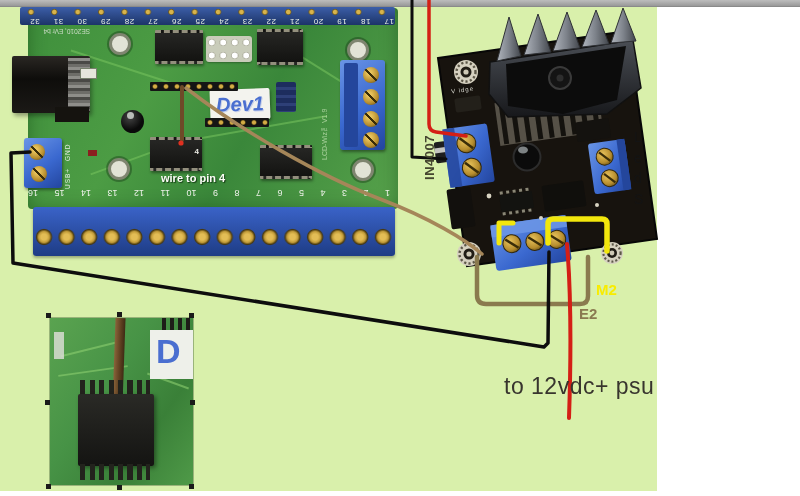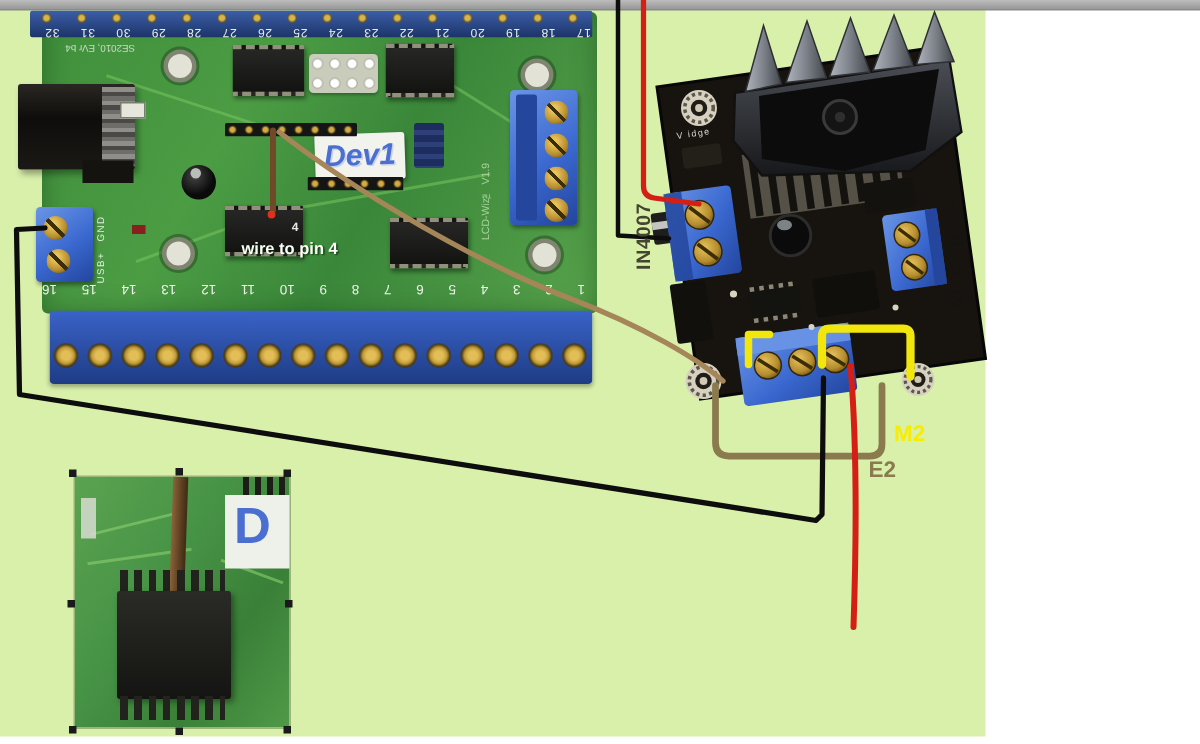--- a/index.html
+++ b/index.html
@@ -137,21 +137,21 @@
       <div class="abs" style="left:4px;top:3px;width:14px;height:84px;background:#24469c;border-radius:2px;"></div>
       <div class="abs screw" style="left:23px;top:7px;width:16px;height:16px;"></div>
       <div class="abs screw" style="left:23px;top:29px;width:16px;height:16px;"></div>
       <div class="abs screw" style="left:23px;top:51px;width:16px;height:16px;"></div>
       <div class="abs screw" style="left:23px;top:72px;width:16px;height:16px;"></div>
     </div>
 
     <div class="abs" id="bottom-strip"></div>
     <div class="abs" id="bottom-pin-numbers">1 2 3 4 5 6 7 8 9 10 11 12 13 14 15 16</div>
 
-    <div class="abs" id="note-line1" style="left:105px;top:152px;padding-left:28px;">wire to pin 4</div>
+    <div class="abs" id="note-line1" style="left:105px;top:164px;padding-left:28px;">wire to pin 4</div>
   </div>
 
   <svg width="800" height="496" viewBox="0 0 800 496">
     <defs>
       <linearGradient id="hsBody" x1="0" y1="0" x2="0" y2="1">
         <stop offset="0" stop-color="#4a4e55"></stop>
           <stop offset="1" stop-color="#17181b"></stop>
       </linearGradient>
       <linearGradient id="fin" x1="0" y1="0" x2="1" y2="0">
         <stop offset="0" stop-color="#b0b5bd"></stop>
@@ -284,20 +284,21 @@
 
   <div class="abs note" id="label-in4007">IN4007</div>
   <div class="abs note" id="label-leds">
     <div>L</div>
     <div>e</div>
     <div>d</div>
     <div>S</div>
   </div>
   <div class="abs note" id="label-m2">M2</div>
   <div class="abs note" id="label-e2">E2</div>
+  <div class="abs note" id="label-psu">to 12vdc+ psu</div>
   <div class="abs" id="module-silk">V idge</div>
 
   <div class="abs" id="inset">
     <div class="abs" id="inset-photo">
       <div class="abs inset-trace" style="left:10px;top:30px;width:60px;height:2px;transform:rotate(-14deg);"></div>
       <div class="abs inset-trace" style="left:8px;top:52px;width:70px;height:2px;transform:rotate(-8deg);"></div>
       <div class="abs inset-trace" style="left:96px;top:62px;width:44px;height:2px;transform:rotate(20deg);"></div>
       <div class="abs" id="inset-toppins"></div>
       <div class="abs" id="inset-label">
         <span>D</span>

